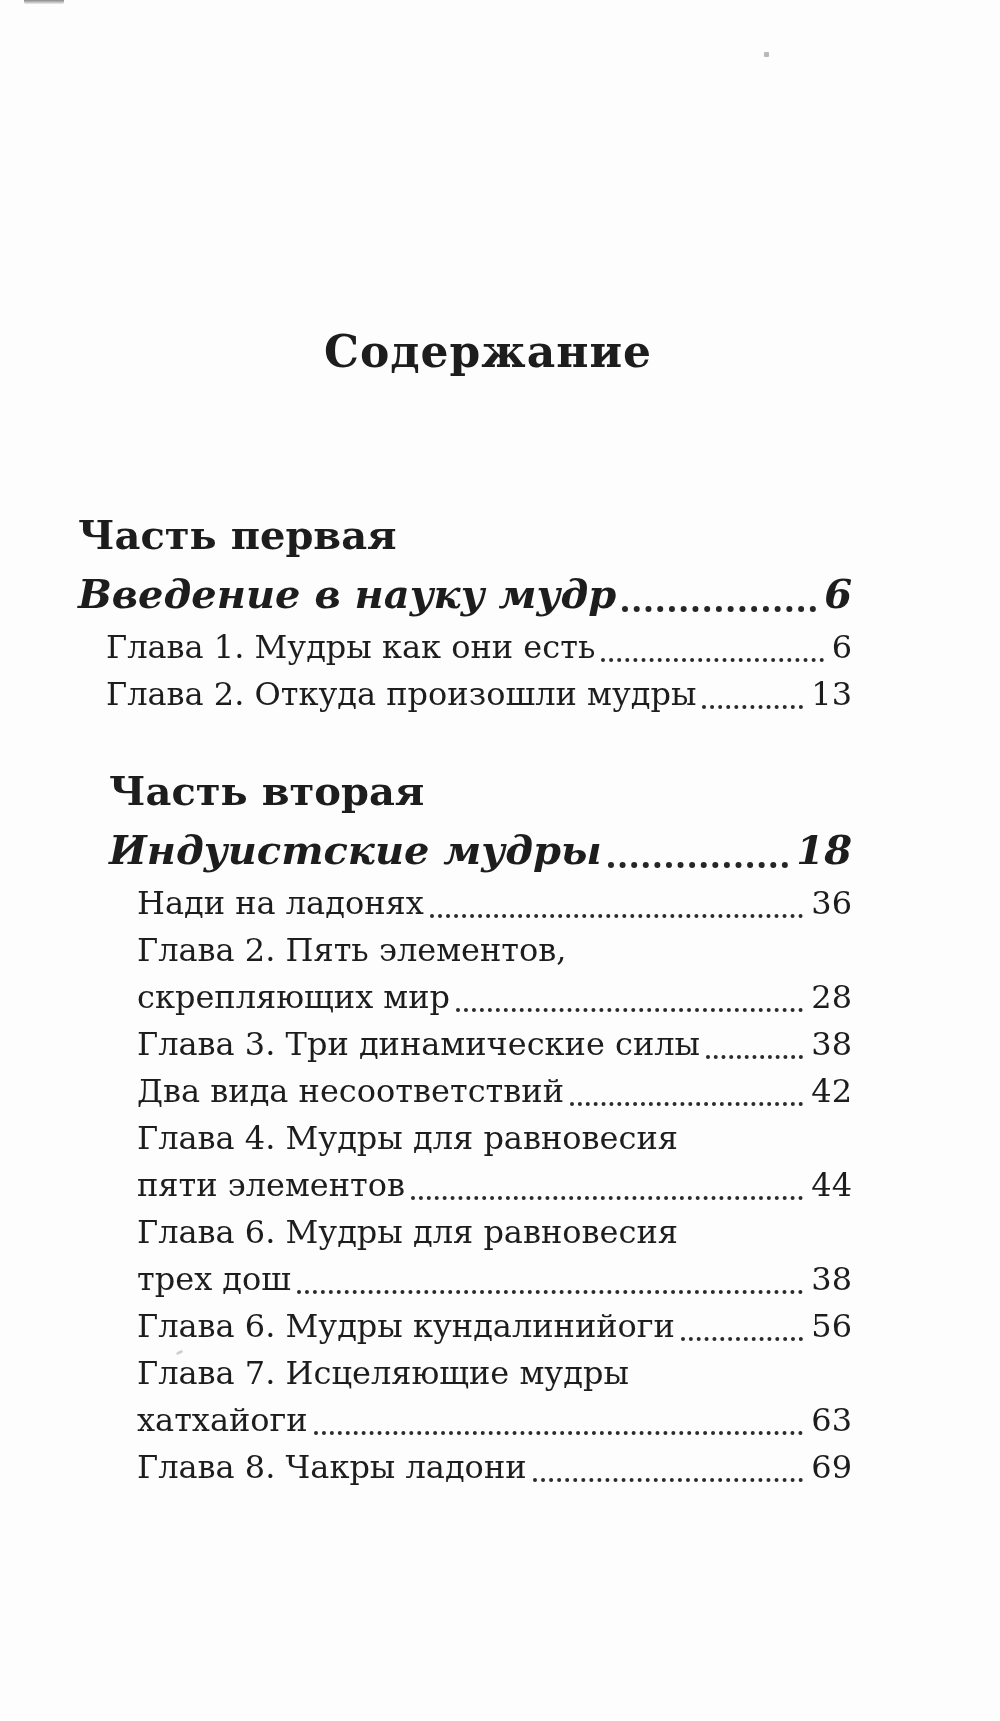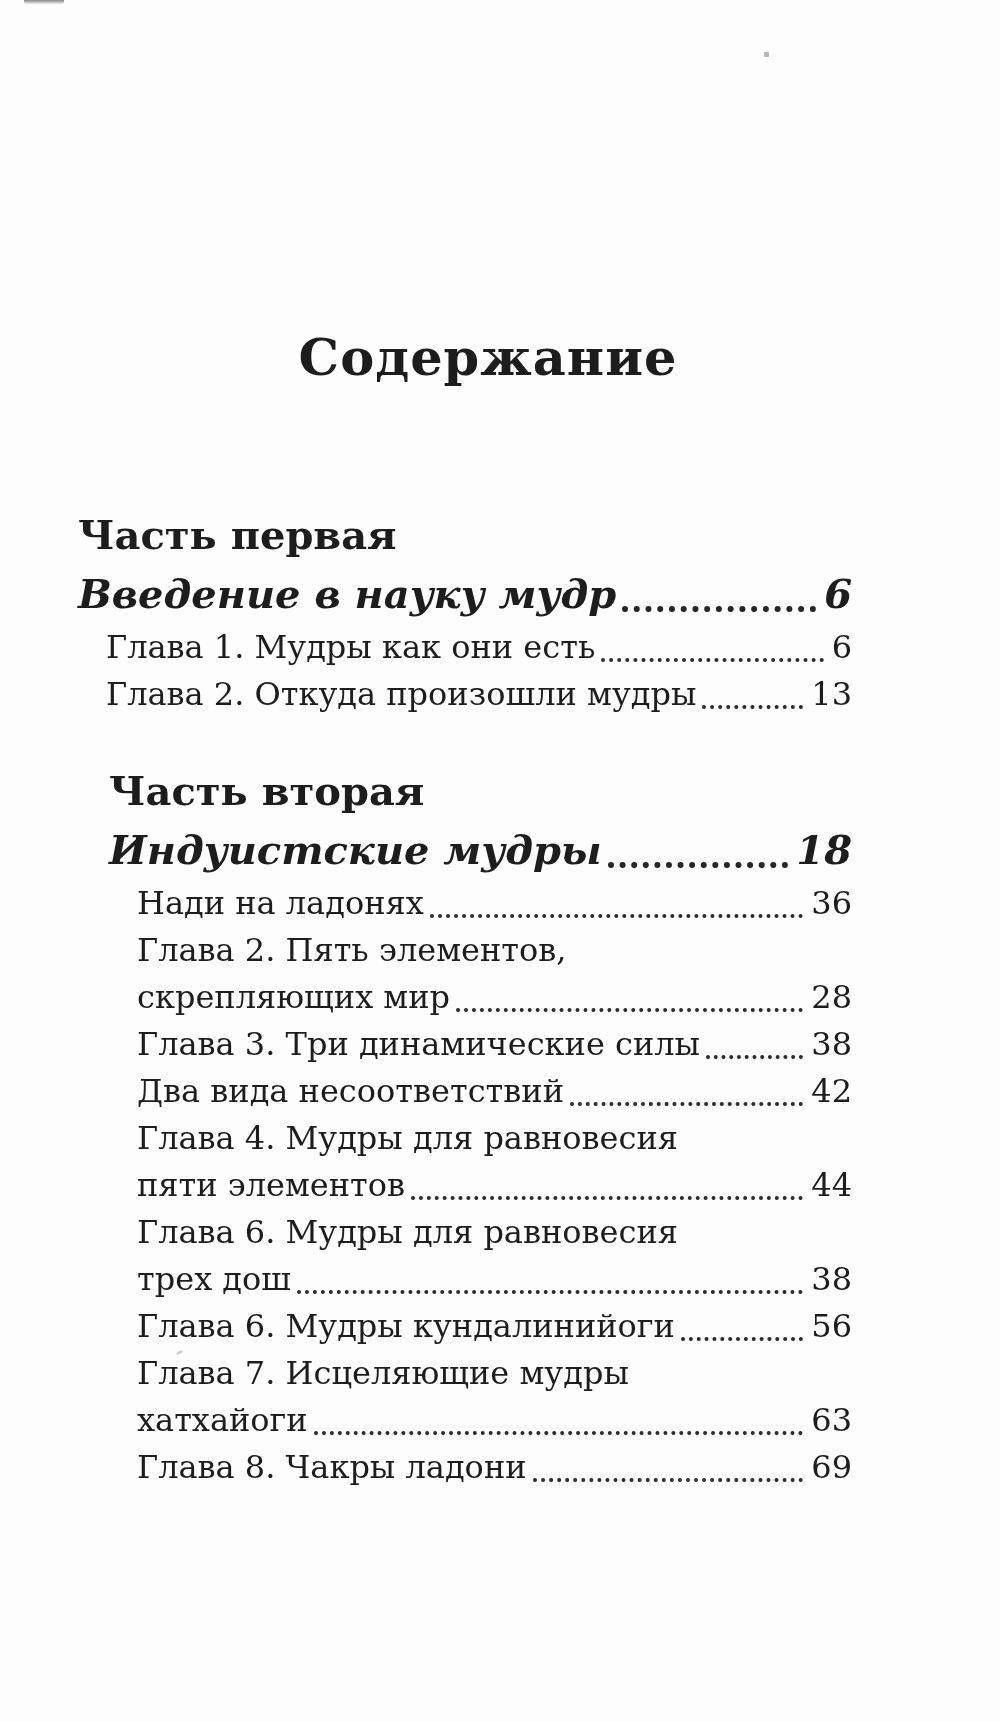--- a/index.html
+++ b/index.html
@@ -42,21 +42,21 @@
     border-radius: 50%;
     transform: rotate(-25deg);
     opacity: .8;
   }
 
   
   .doc-title {
     padding-top: 288px;
     margin-right: 24px;
     text-align: center;
-    font-size: 51px;
+    font-size: 44px;
     line-height: 70px;
     font-weight: bold;
     letter-spacing: 1px;
   }
 
   
   .toc {
     position: absolute;
     left: 78px;
     top: 506px;

